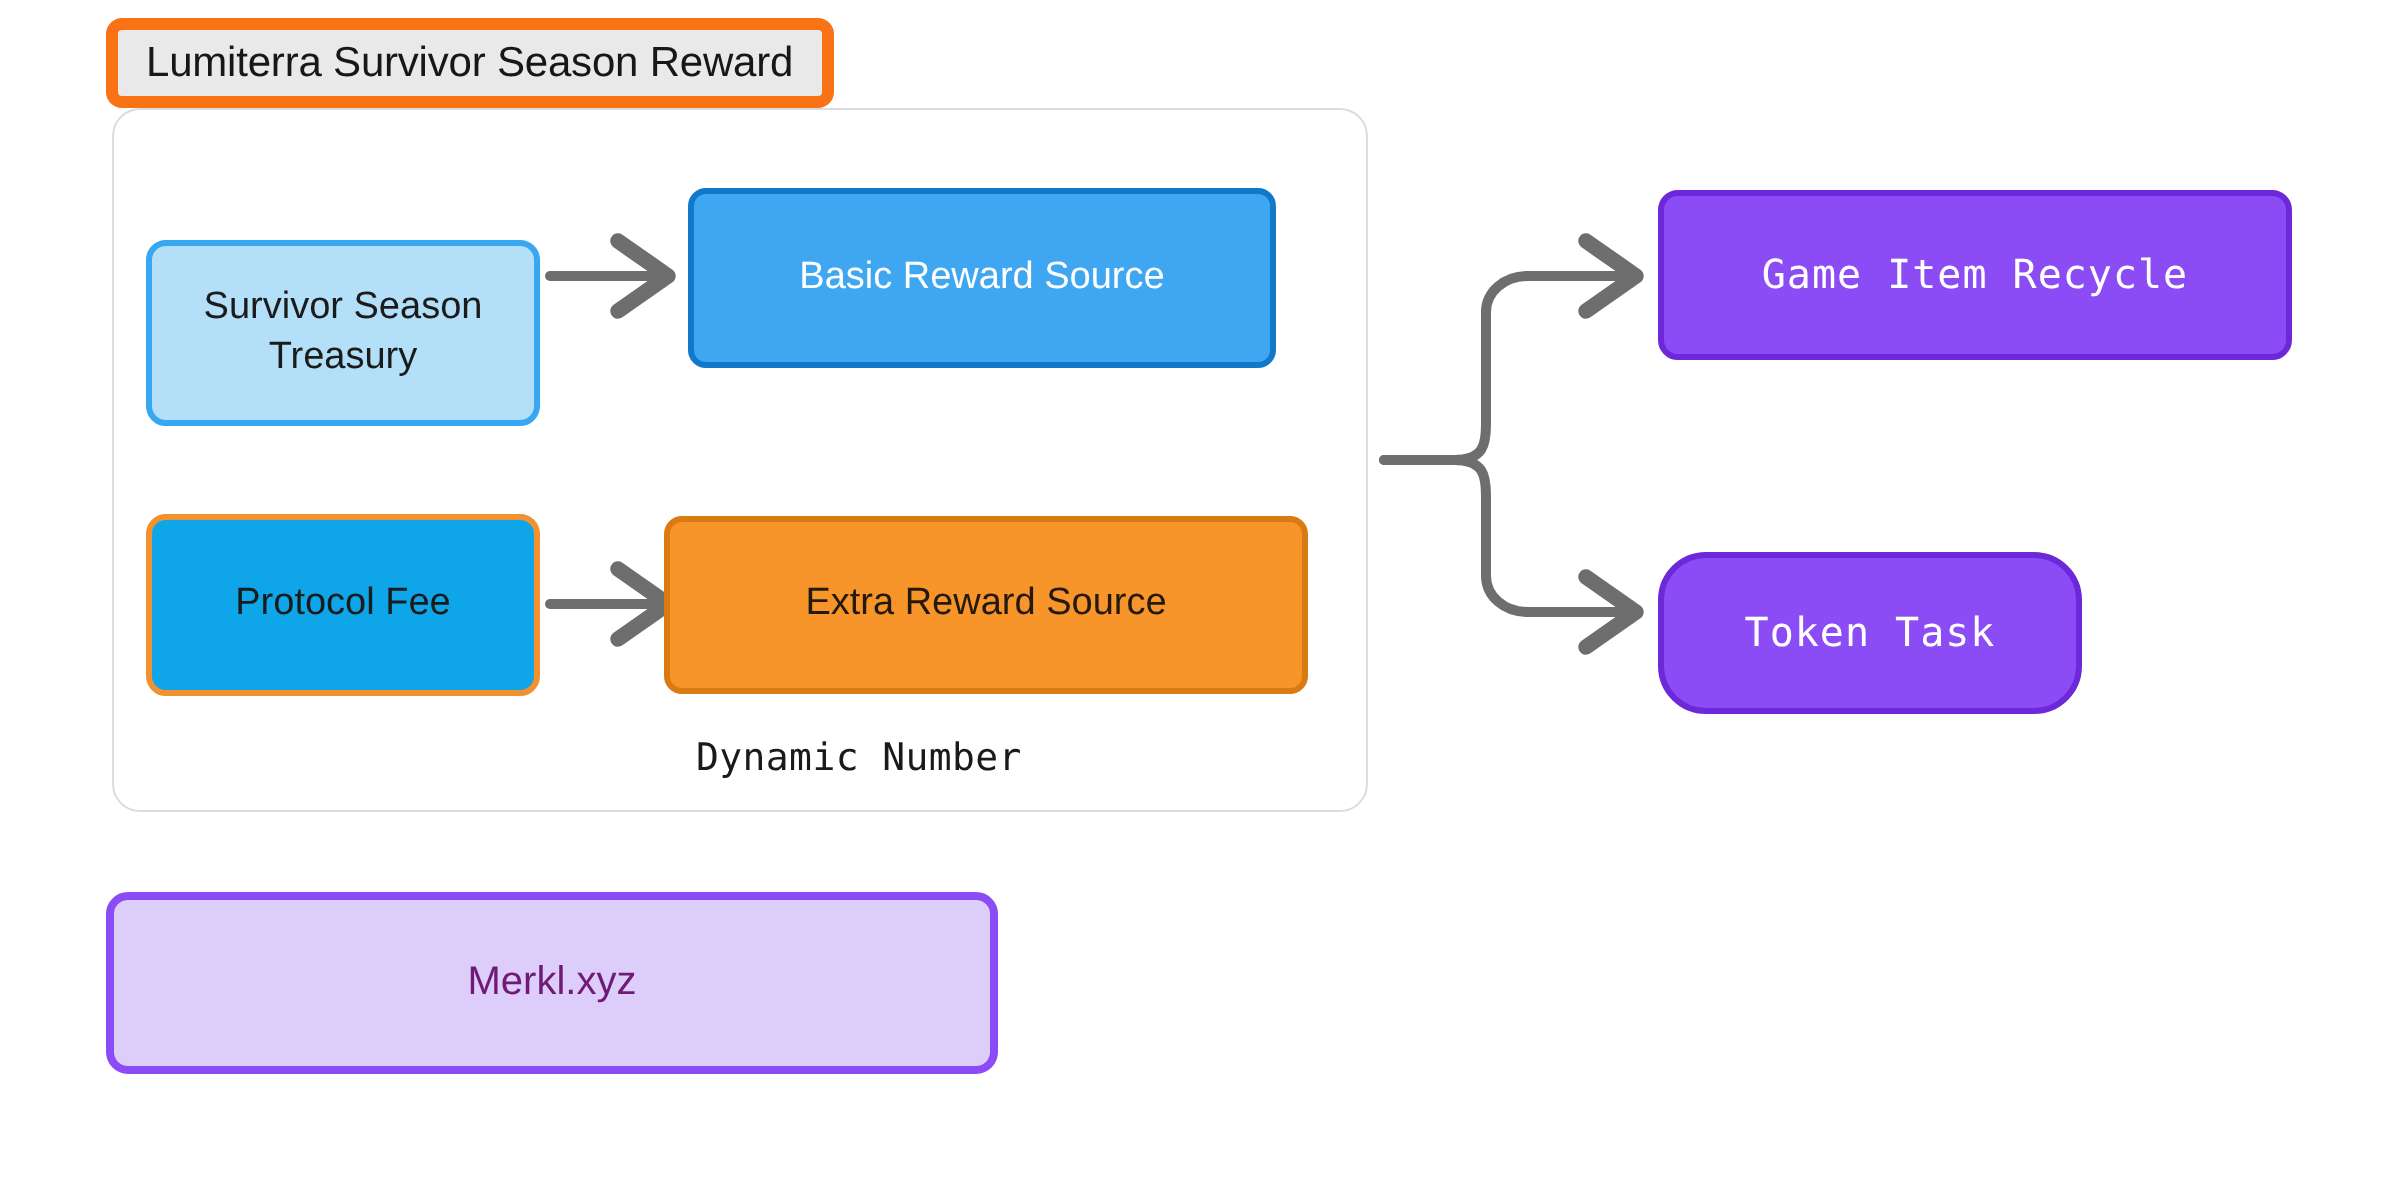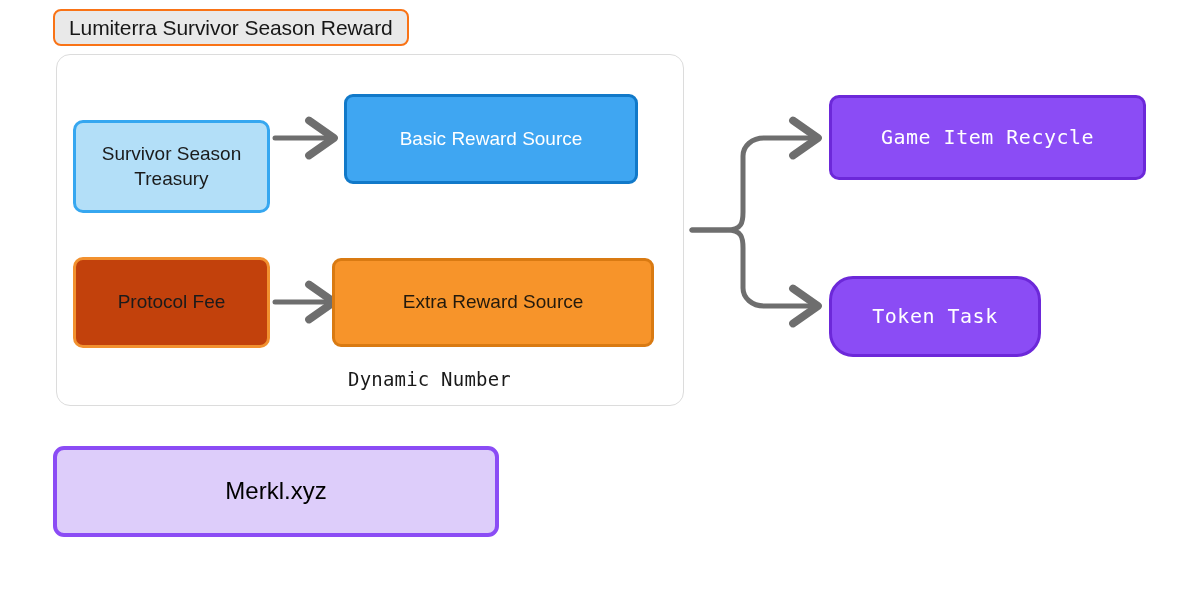--- a/index.html
+++ b/index.html
@@ -26,21 +26,21 @@
   
   .title-chip {
     position: absolute;
     left: 53px;
     top: 9px;
     height: 33px;
     padding: 0 14px;
     display: flex;
     align-items: center;
     background: #e9e9e9;
-    border: 2px solid #f97316;
+    border: 6px solid #f97316;
     border-radius: 8px;
     font-size: 21px;
     color: #171717;
     letter-spacing: -0.1px;
     white-space: nowrap;
   }
 
   
   .group-box {
     position: absolute;
@@ -84,21 +84,21 @@
     border-color: #1179c9;
     border-width: 3px;
     border-radius: 9px;
     color: #ffffff;
     font-size: 19px;
   }
 
   .node-protocol {
     left: 73px;  top: 257px;
     width: 197px; height: 91px;
-    background: #c2410c;
+    background: #0ea5e9;
     border-color: #f2912f;
     border-width: 3px;
     border-radius: 10px;
     color: #1b1b1b;
     font-size: 19px;
   }
 
   .node-extra {
     left: 332px; top: 258px;
     width: 322px; height: 89px;
@@ -136,22 +136,22 @@
     letter-spacing: 0.5px;
   }
 
   .node-merkl {
     left: 53px;  top: 446px;
     width: 446px; height: 91px;
     background: #ddcdfa;
     border-color: #8b4cf5;
     border-width: 4px;
     border-radius: 11px;
-    color: #000000;
-    font-size: 24px;
+    color: #701a75;
+    font-size: 20px;
   }
 
   
   .caption {
     position: absolute;
     font-family: "DejaVu Sans Mono", monospace;
     font-size: 19px;
     color: #1a1a1a;
     white-space: nowrap;
     letter-spacing: 0.2px;

